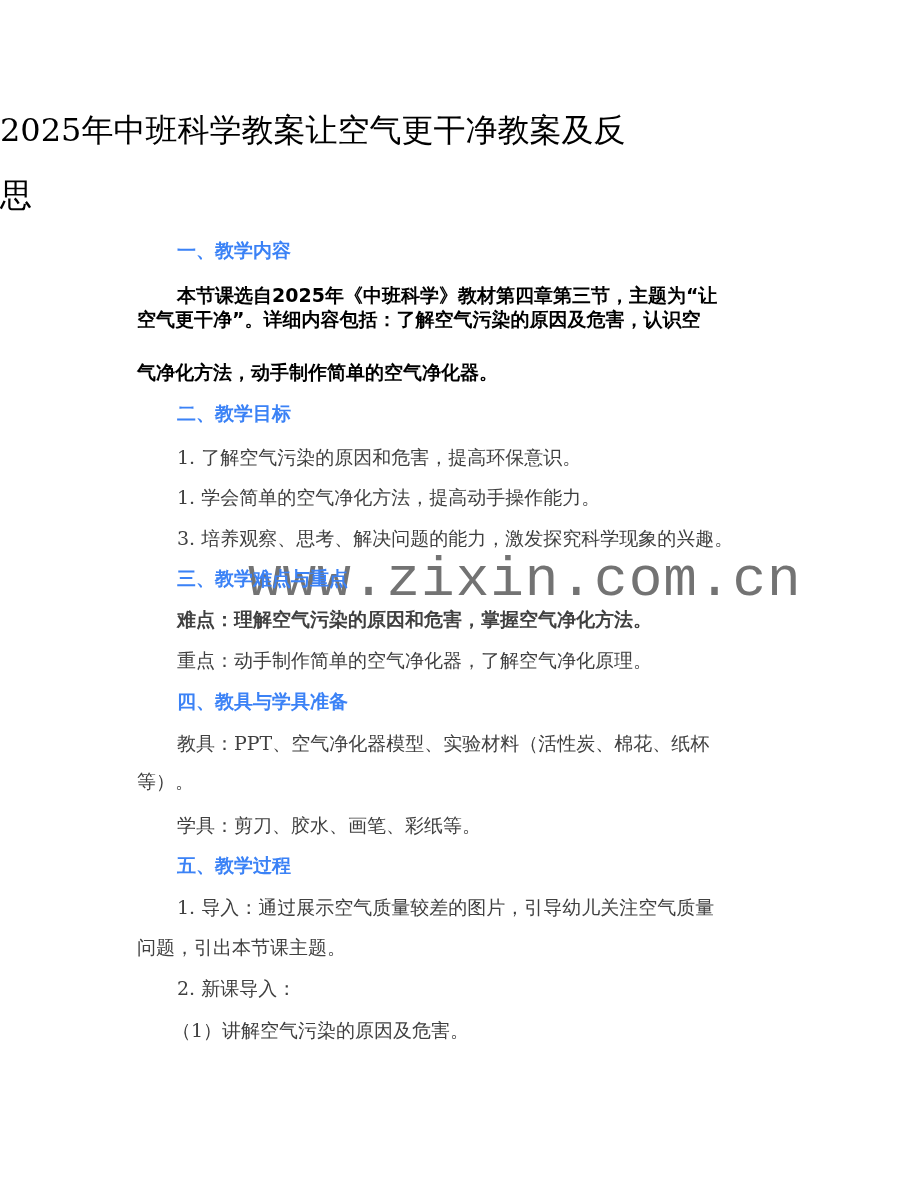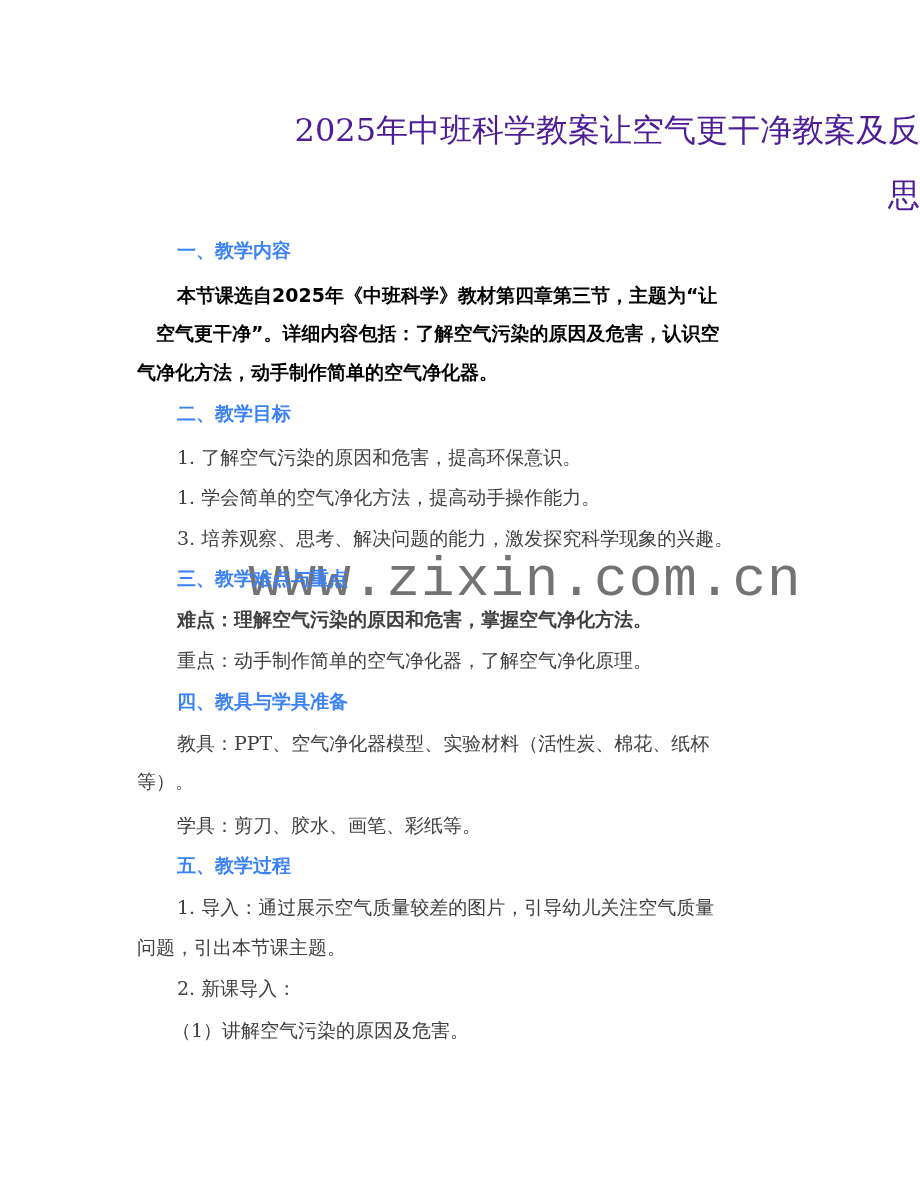--- a/index.html
+++ b/index.html
@@ -19,25 +19,25 @@
     position: absolute;
     left: 0;
     top: 0;
     width: 920px;
     height: 1191px;
   }
   .title {
     position: absolute;
     left: 0;
     width: 920px;
-    text-align: right;
+    text-align: left;
     font-family: "DejaVu Serif", "Liberation Serif", serif;
     font-size: 32px;
     font-weight: normal;
-    color: #4c1d95;
+    color: #000000;
     line-height: 40px;
     margin: 0;
   }
   .title.line1 { top: 110px; }
   .title.line2 { top: 175px; }
 
   .line {
     position: absolute;
     left: 137px;
     width: 650px;
@@ -83,21 +83,21 @@
 
 <div class="page">
 
   <div class="watermark">www.zixin.com.cn</div>
 
   <h1 class="title line1">2025年中班科学教案让空气更干净教案及反</h1>
   <h1 class="title line2">思</h1>
 
   <p class="line indent heading" style="top:238px;">一、教学内容</p>
   <p class="line indent bold" style="top:283px;">本节课选自2025年《中班科学》教材第四章第三节，主题为“让</p>
-  <p class="line bold" style="top:321px;margin-left:19px;">空气更干净”。详细内容包括：了解空气污染的原因及危害，认识空</p>
+  <p class="line bold" style="top:307px;">空气更干净”。详细内容包括：了解空气污染的原因及危害，认识空</p>
   <p class="line bold" style="top:360px;">气净化方法，动手制作简单的空气净化器。</p>
 
   <p class="line indent heading" style="top:401px;">二、教学目标</p>
   <p class="line indent regular" style="top:445px;">1. 了解空气污染的原因和危害，提高环保意识。</p>
   <p class="line indent regular" style="top:485px;">1. 学会简单的空气净化方法，提高动手操作能力。</p>
   <p class="line indent regular" style="top:526px;">3. 培养观察、思考、解决问题的能力，激发探究科学现象的兴趣。</p>
 
   <p class="line indent heading" style="top:566px;">三、教学难点与重点</p>
   <p class="line indent regular" style="top:607px;font-weight:bold;">难点：理解空气污染的原因和危害，掌握空气净化方法。</p>
   <p class="line indent regular" style="top:648px;">重点：动手制作简单的空气净化器，了解空气净化原理。</p>

